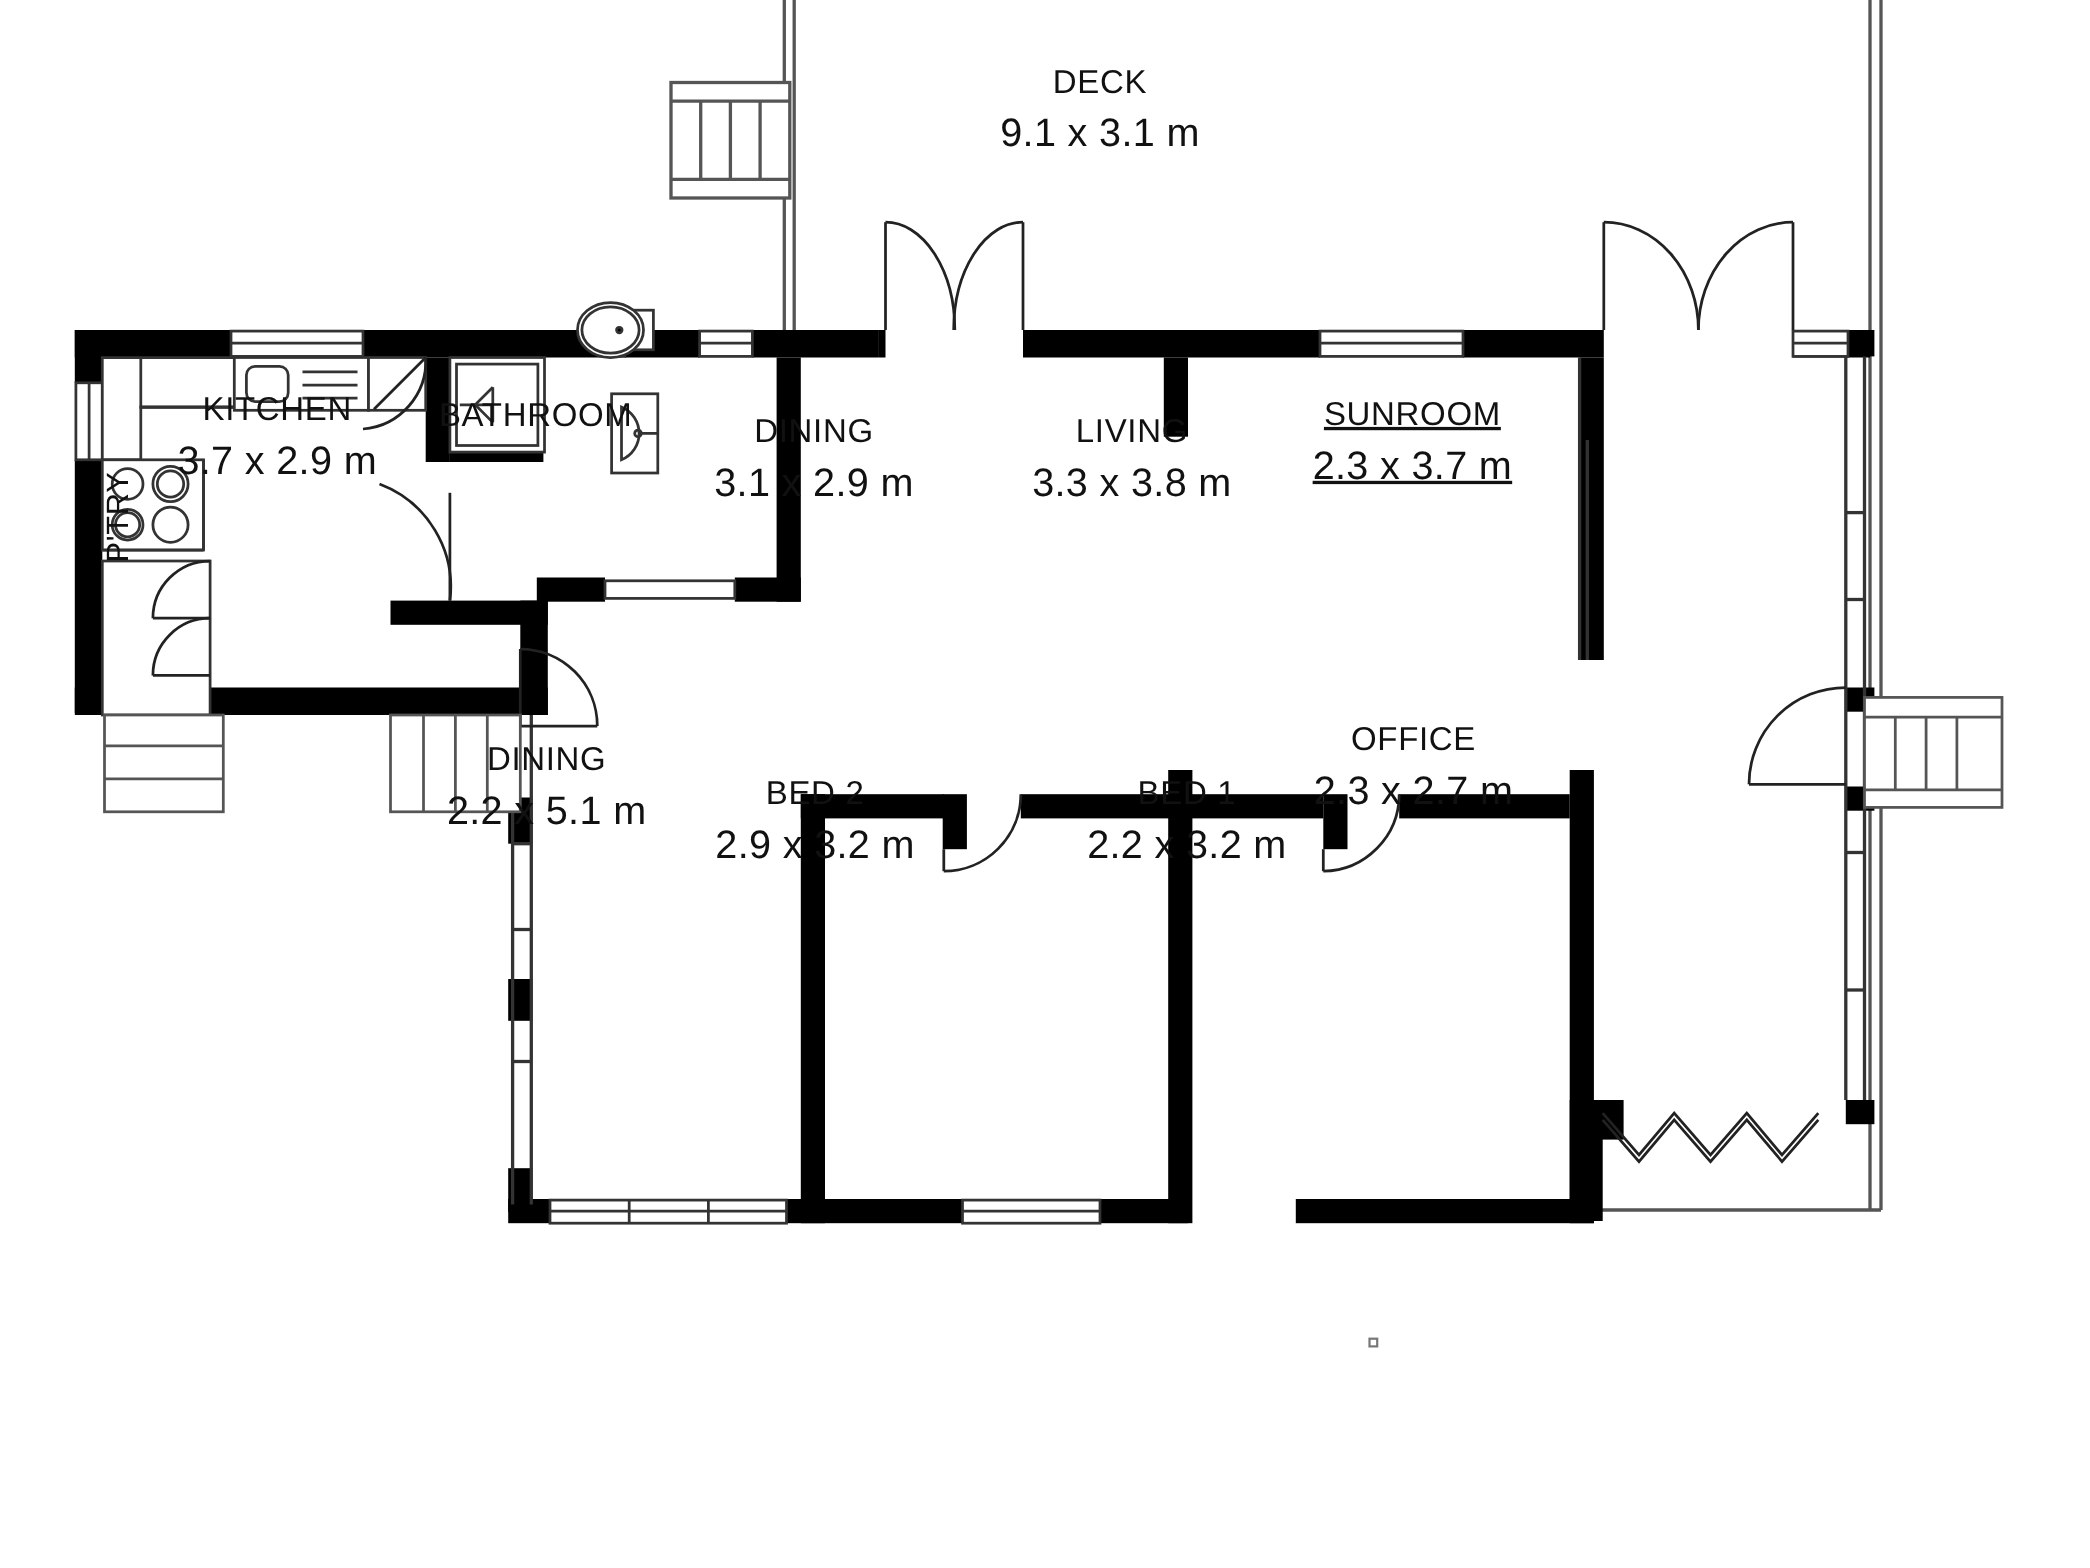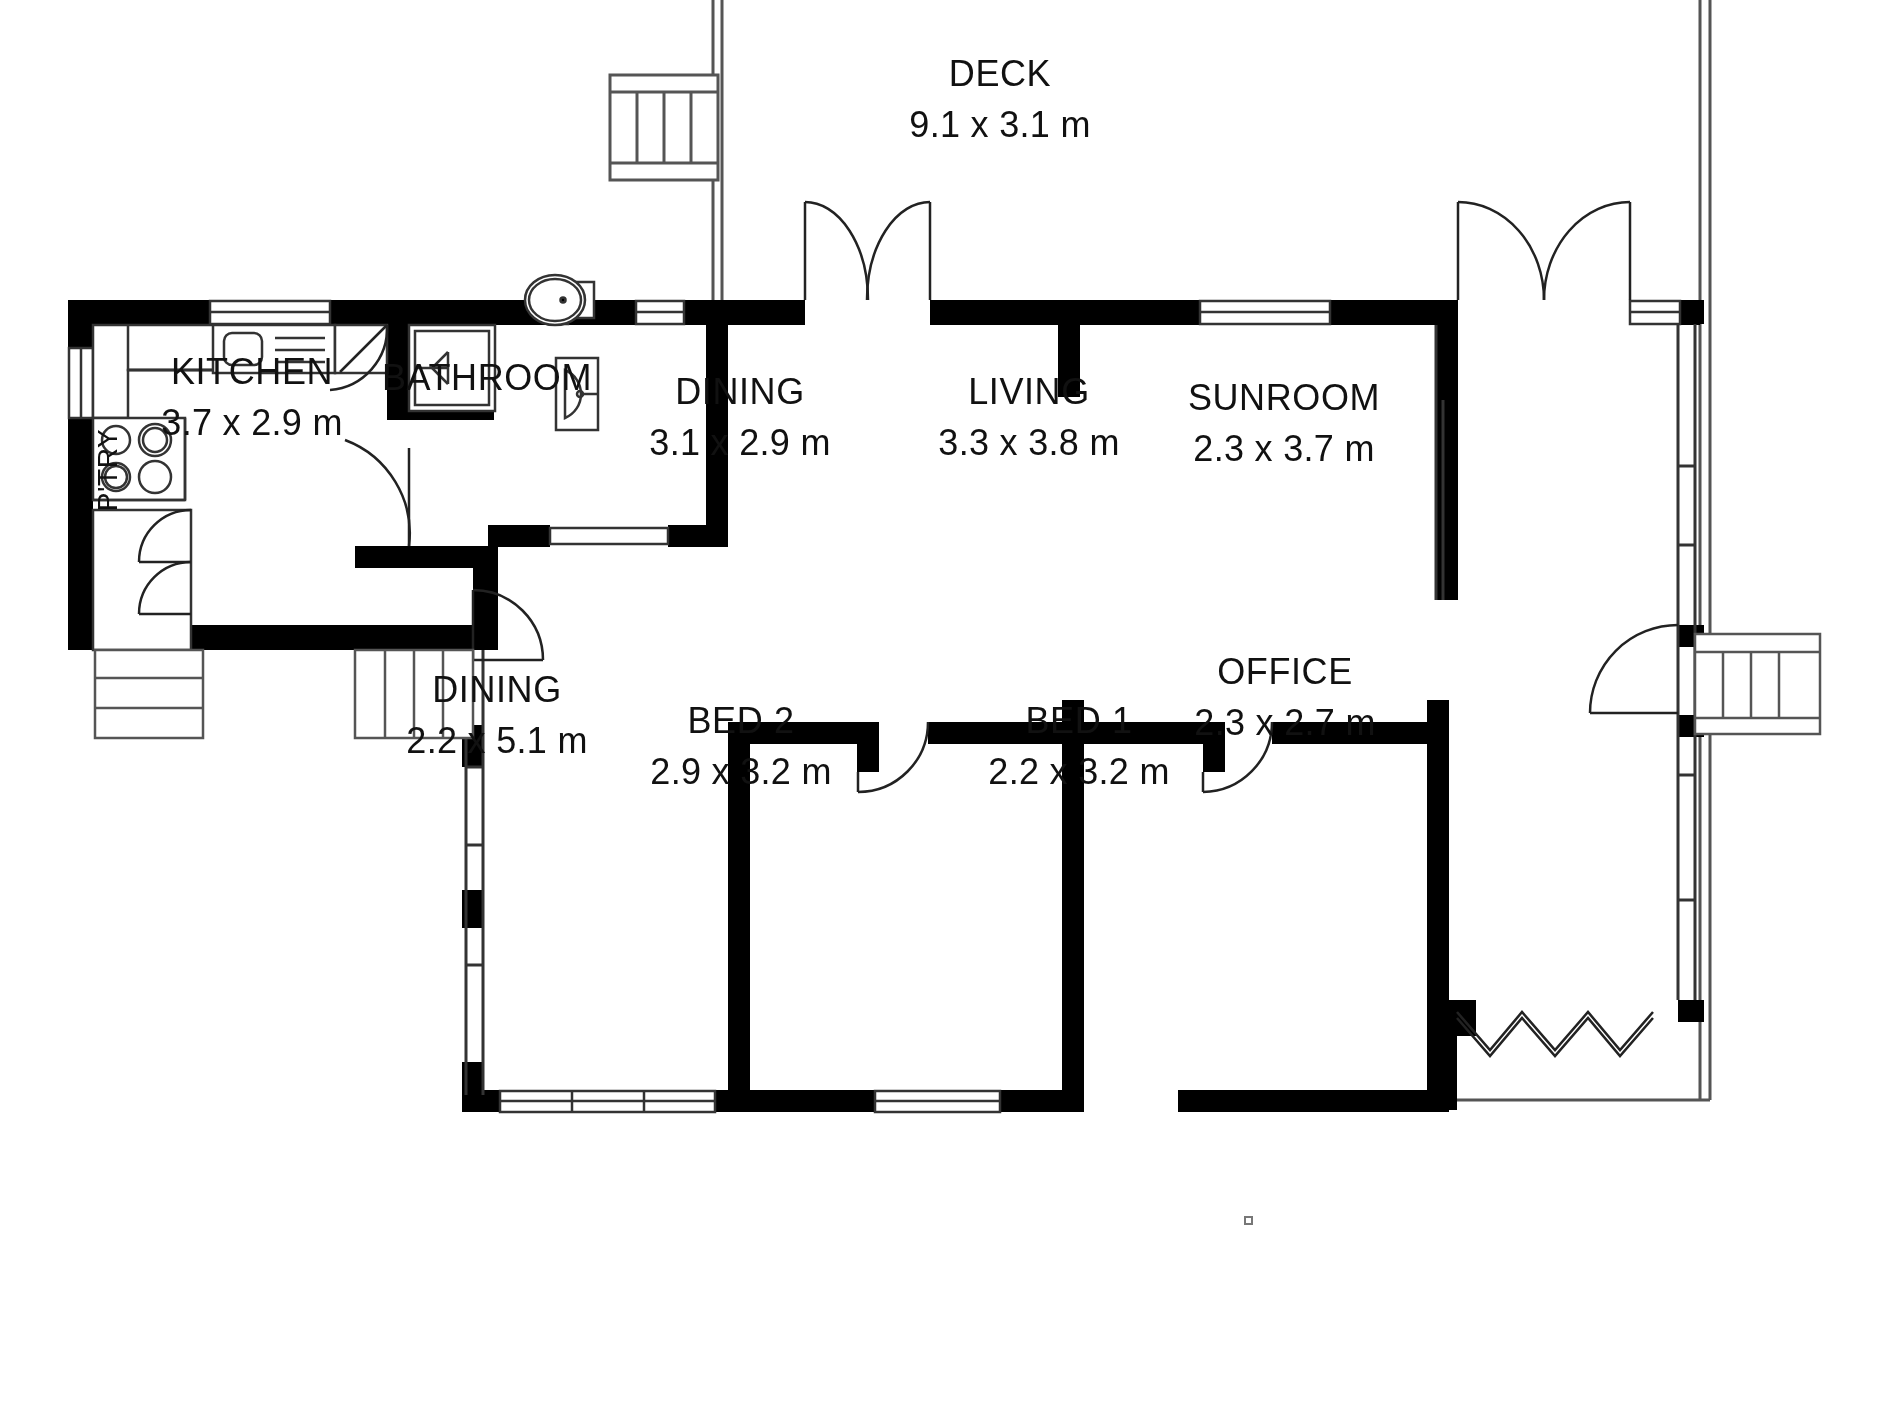--- a/index.html
+++ b/index.html
@@ -22,21 +22,21 @@
     position: absolute;
     text-align: center;
     color: #111111;
     line-height: 1.30;
     white-space: nowrap;
     transform: translate(-50%, -50%);
     pointer-events: none;
   }
   .room-label .rl-name {
     display: block;
-    font-size: 36px;
+    font-size: 30px;
     letter-spacing: 0.6px;
     font-weight: 400;
   }
   .room-label .rl-dim {
     display: block;
     font-size: 36px;
     letter-spacing: 0.3px;
     font-weight: 400;
     margin-top: 4px;
   }
@@ -344,21 +344,21 @@
   <div class="room-label" style="left:740px; top:418px;">
     <span class="rl-name">DINING</span>
     <span class="rl-dim">3.1 x 2.9 m</span>
   </div>
 
   <div class="room-label" style="left:1029px; top:418px;">
     <span class="rl-name">LIVING</span>
     <span class="rl-dim">3.3 x 3.8 m</span>
   </div>
 
-  <div class="room-label" style="left:1284px; top:424px;">
+  <div class="room-label" style="left:1284px; top:402px;text-decoration:underline;">
     <span class="rl-name">SUNROOM</span>
     <span class="rl-dim">2.3 x 3.7 m</span>
   </div>
 
   <div class="room-label" style="left:497px; top:716px;">
     <span class="rl-name">DINING</span>
     <span class="rl-dim">2.2 x 5.1 m</span>
   </div>
 
   <div class="room-label" style="left:741px; top:747px;">

